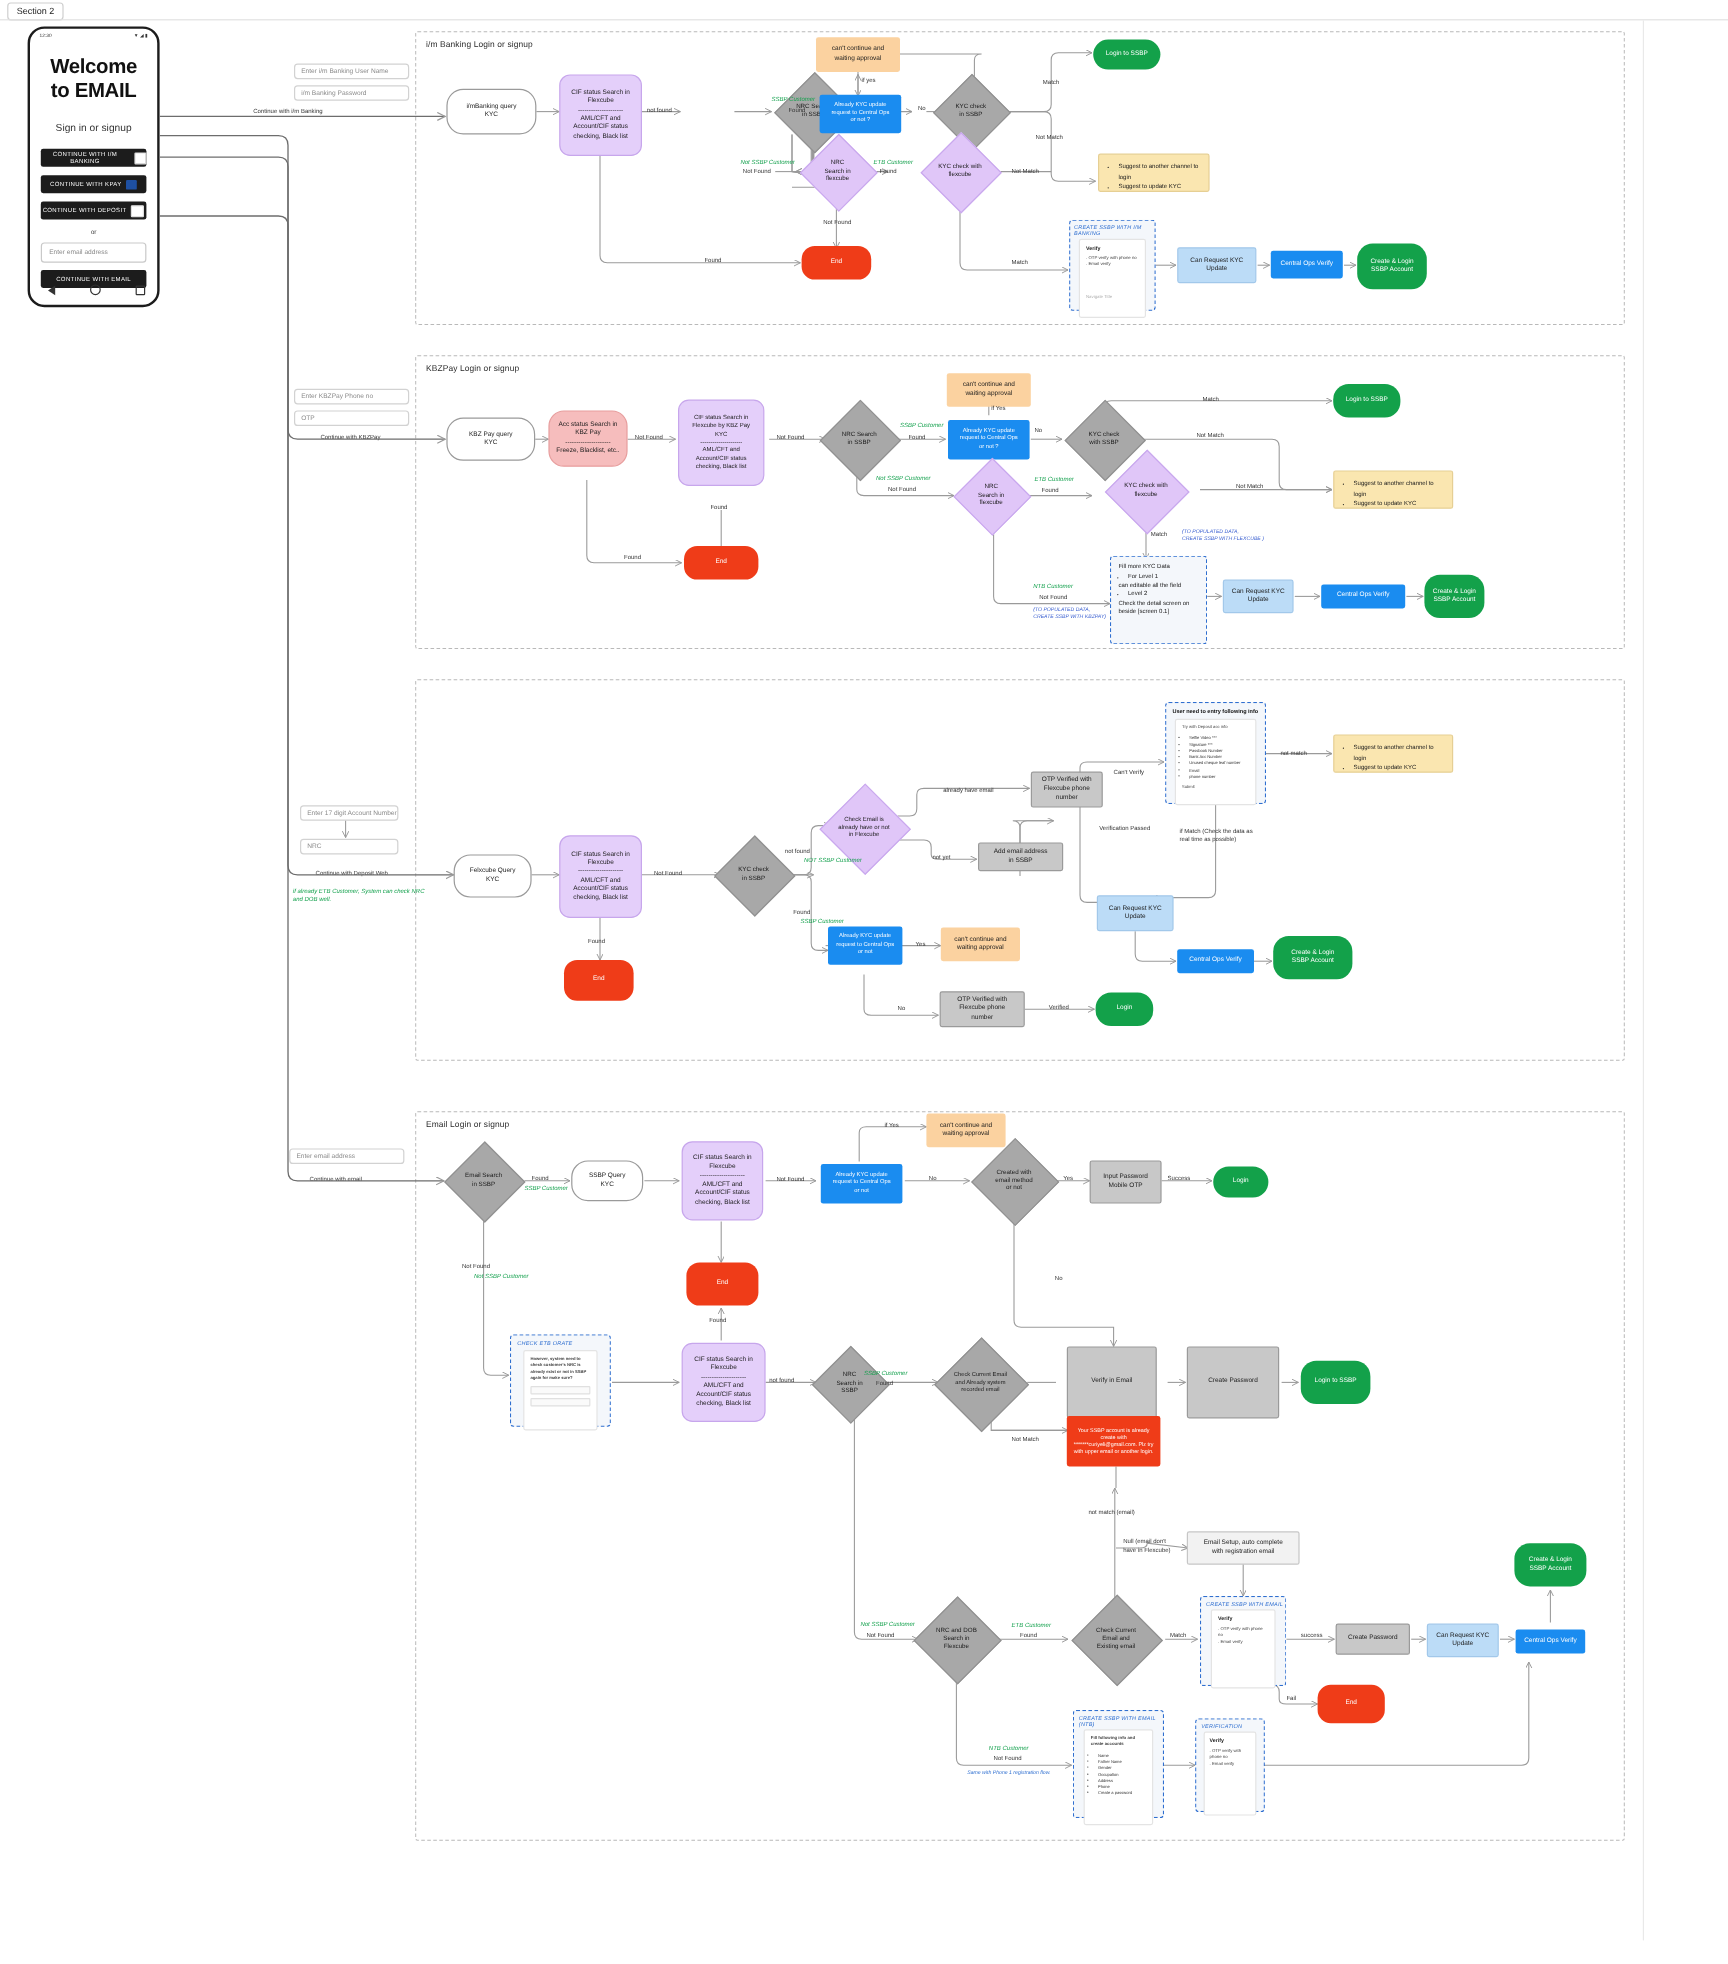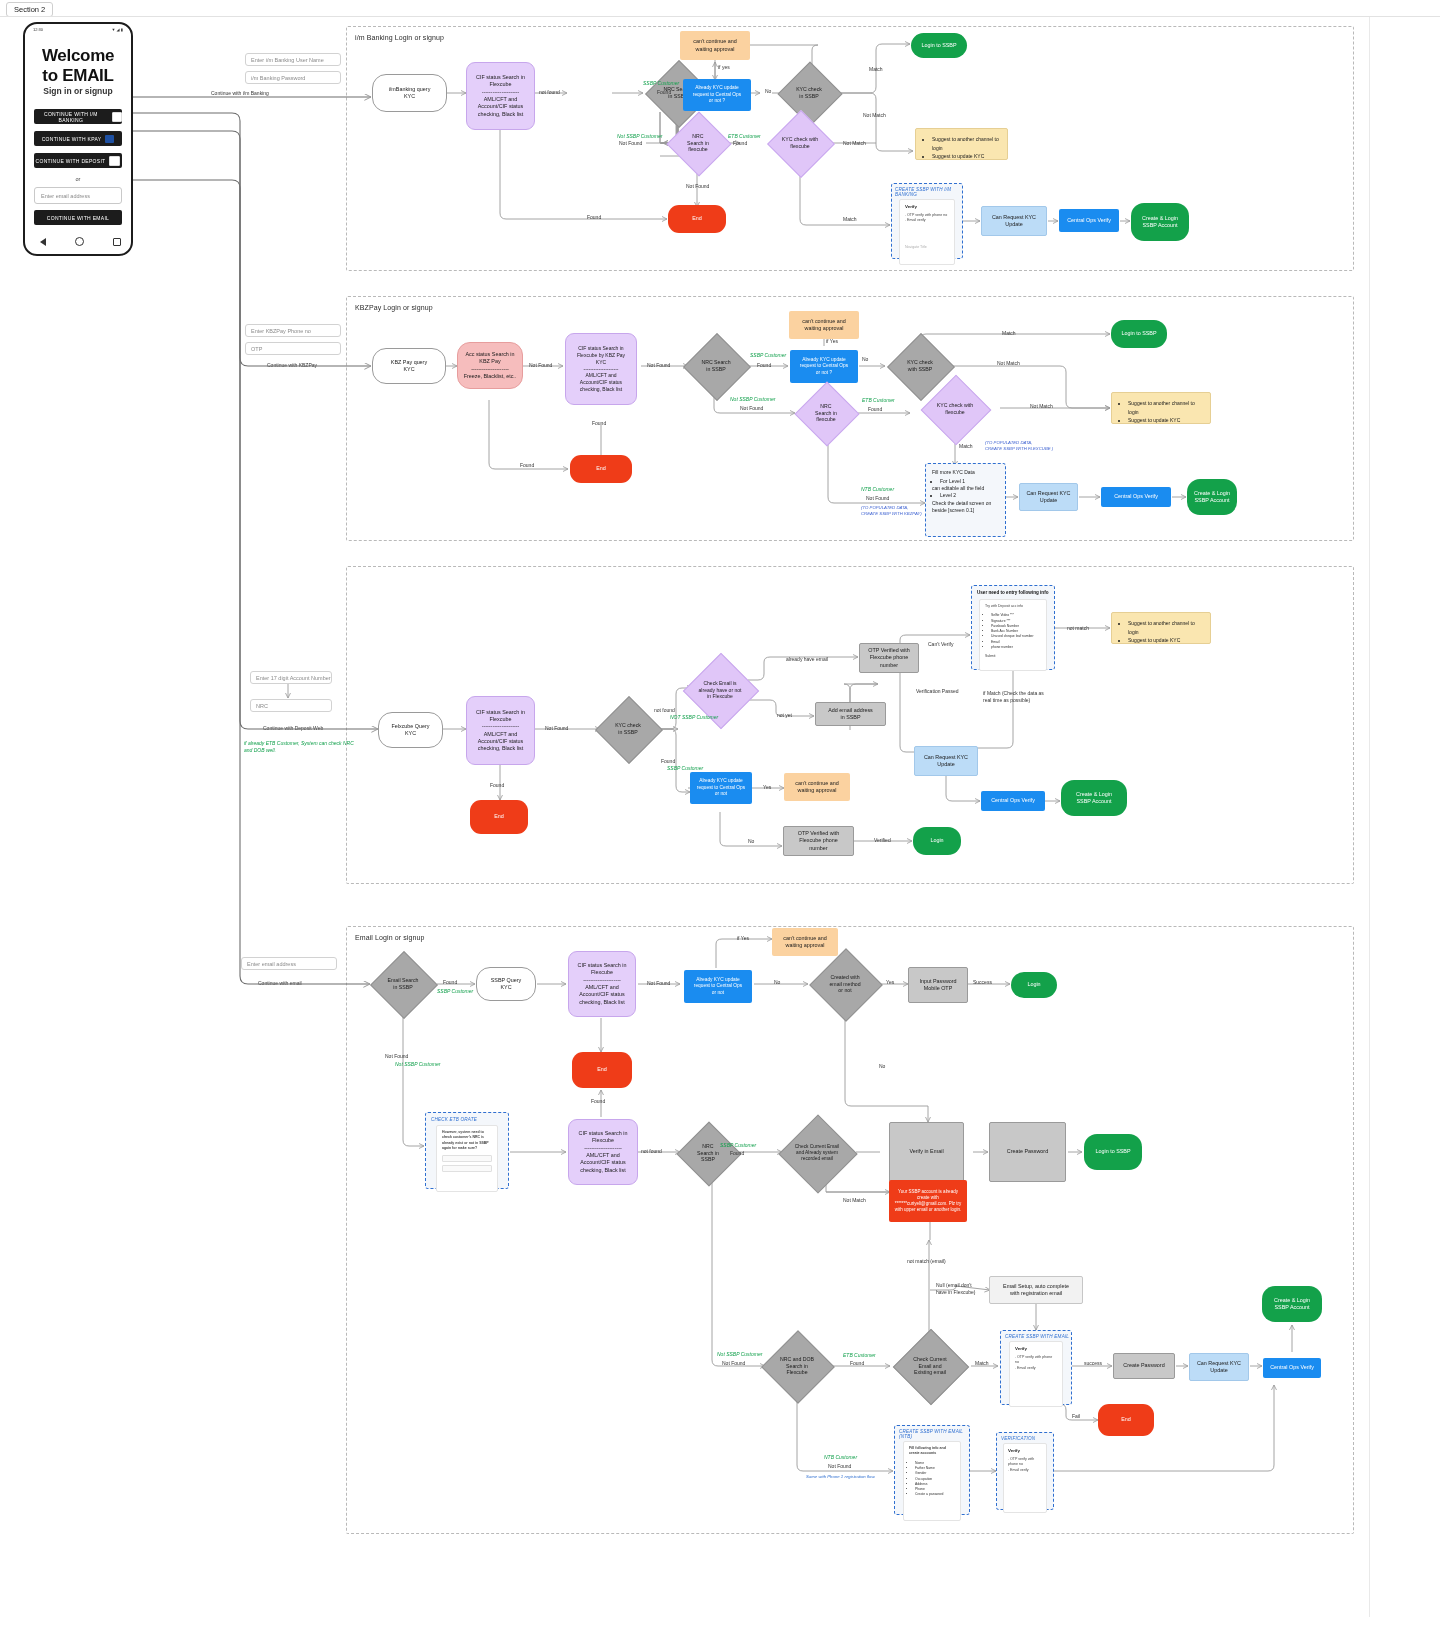--- a/index.html
+++ b/index.html
@@ -89,21 +89,21 @@
   <div class="abs" style="left:0;top:16px;width:1440px;height:1px;background:#e2e2e2;"></div>
   <div class="abs" style="left:1369px;top:17px;width:1px;height:1600px;background:#e9e9e9;"></div>
 
   <div class="abs phone" style="left:23px;top:22px;width:110px;height:234px;">
     <div class="phone-status">
       <span>12:30</span>
       <span>▼ ◢ ▮</span>
     </div>
     <div style="padding:0 9px;">
       <div class="phone-title" style="margin-top:12px;">Welcome to EMAIL</div>
-      <div class="phone-sub" style="margin-top:0;font-weight:bold;">Sign in or signup</div>
+      <div class="phone-sub" style="margin-top:15px;">Sign in or signup</div>
 
       <div class="phone-btn" style="margin-top:13px;">
         <span>CONTINUE WITH I/M BANKING</span>
         <span class="badge-ico" style="background:#fff;border:1px solid #ddd;"></span>
       </div>
       <div class="phone-btn" style="margin-top:7px;">
         <span>CONTINUE WITH KPAY</span>
         <span class="badge-ico" style="background:#1e50a2;"></span>
       </div>
       <div class="phone-btn" style="margin-top:7px;">

